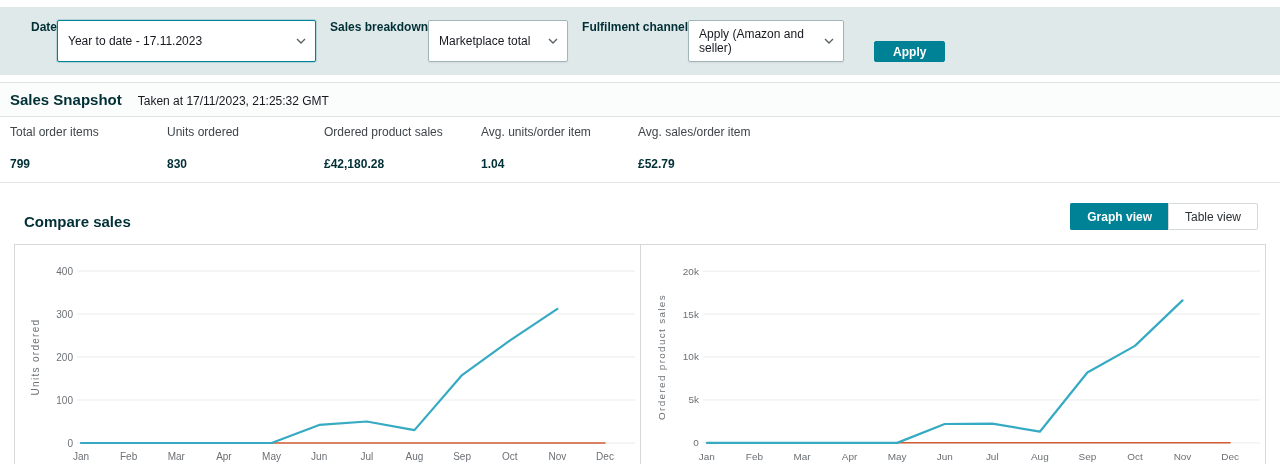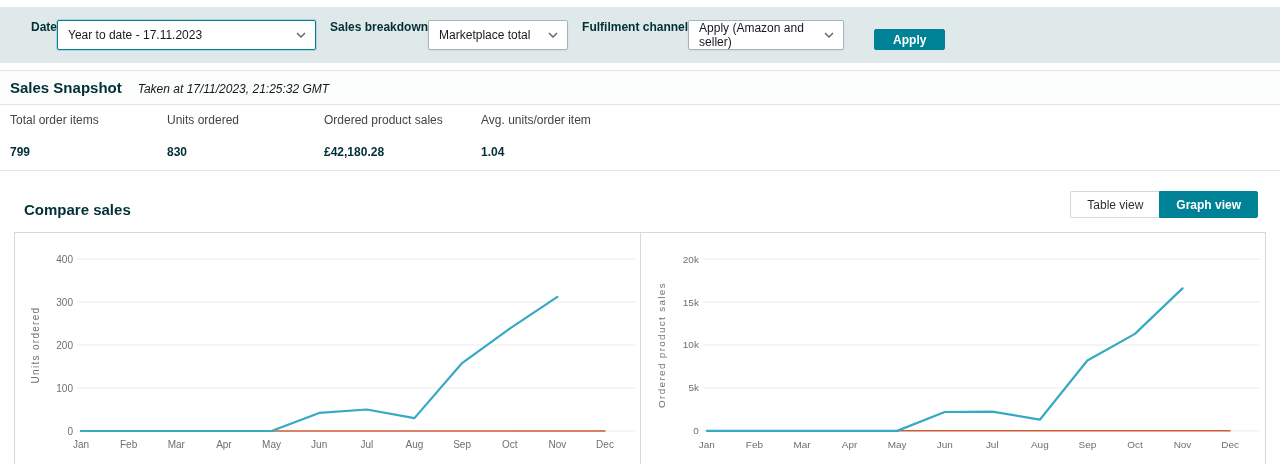--- a/index.html
+++ b/index.html
@@ -4,34 +4,34 @@
 <style>
   * { margin:0; padding:0; box-sizing:border-box; }
   html,body { width:1280px; height:464px; overflow:hidden; background:#fff;
     font-family:"Liberation Sans","DejaVu Sans",sans-serif; color:#16191f; }
 
   
   .top-strip { height:7px; background:#fff; }
   .filter-bar { background:#dfe9ea; padding:13px 24px 13px 31px; display:flex; align-items:flex-end; }
   .filter-group { display:flex; flex-direction:row; margin-right:14px;justify-content:center; }
   .filter-label { font-size:12px; font-weight:700; color:#002f36; margin-bottom:6px; }
-  .select-box { position:relative; height:30px; background:#fff; border:1px solid #a2b6b9;
+  .select-box { position:relative; height:42px; background:#fff; border:1px solid #a2b6b9;
     border-radius:2px; display:flex; align-items:center; padding:0 26px 0 10px;
     font-size:12px; color:#16191f; cursor:pointer; box-shadow:0 1px 2px rgba(15,17,17,.06); }
   .select-box.focused { border:1px solid #008296; box-shadow:0 0 0 1px #00829633; }
   .w-date { width:259px; } .w-breakdown { width:140px; } .w-channel { width:156px; }
   .chevron { position:absolute; right:9px; top:50%; transform:translateY(-50%); display:flex; }
   .apply-btn { height:21px; padding:0 18px; margin-left:16px; background:#008296; color:#fff;
     border:1px solid #008296; border-radius:2px; font-size:12px; font-weight:700; cursor:pointer; }
 
   
   .snapshot-header { margin-top:7px; background:#fbfcfc; border-top:1px solid #dfe3e3;
     border-bottom:1px solid #dfe3e3; padding:8px 10px; display:flex; align-items:flex-end; }
   .snapshot-title { font-size:15px; font-weight:700; color:#002f36; margin-right:16px; }
-  .snapshot-taken { font-size:12px; color:#16191f;font-style:italic; }
+  .snapshot-taken { font-size:12px; color:#16191f; }
   .stats-row { display:flex; padding:8px 0 11px 10px; border-bottom:1px solid #e3e6e6; background:#fff; }
   .stat-cell { width:157px; }
   .stat-label { font-size:12px; color:#3f4549; margin-bottom:18px; }
   .stat-value { font-size:12px; font-weight:700; color:#002f36; }
 
   
   .compare-header { display:flex; align-items:flex-end; justify-content:space-between;
     padding:20px 22px 0 24px; }
   .compare-title { font-size:15px; font-weight:700; color:#002f36; }
   .view-toggle { display:flex; }
@@ -106,27 +106,31 @@
     <div class="stat-value">830</div>
   </div>
   <div class="stat-cell">
     <div class="stat-label">Ordered product sales</div>
     <div class="stat-value">£42,180.28</div>
   </div>
   <div class="stat-cell">
     <div class="stat-label">Avg. units/order item</div>
     <div class="stat-value">1.04</div>
   </div>
+  <div class="stat-cell">
+    <div class="stat-label">Avg. sales/order item</div>
+    <div class="stat-value">£52.79</div>
+  </div>
 </div>
 
 <div class="compare-header">
   <span class="compare-title">Compare sales</span>
   <div class="view-toggle">
+    <div class="view-btn active">Graph view</div>
     <div class="view-btn">Table view</div>
-    <div class="view-btn active">Graph view</div>
   </div>
 </div>
 
 <div class="charts-panel">
   <div class="chart-half left">
     <svg id="chart-svg-0" width="625" height="231" viewBox="0 0 625 231">
         <line x1="62" y1="198" x2="620" y2="198" stroke="#ebebeb" stroke-width="1"></line>
         <text x="58" y="201.5" text-anchor="end" fill="#6b7075" font-size="10">0</text>
         <line x1="62" y1="155" x2="620" y2="155" stroke="#ebebeb" stroke-width="1"></line>
         <text x="58" y="158.5" text-anchor="end" fill="#6b7075" font-size="10">100</text>

